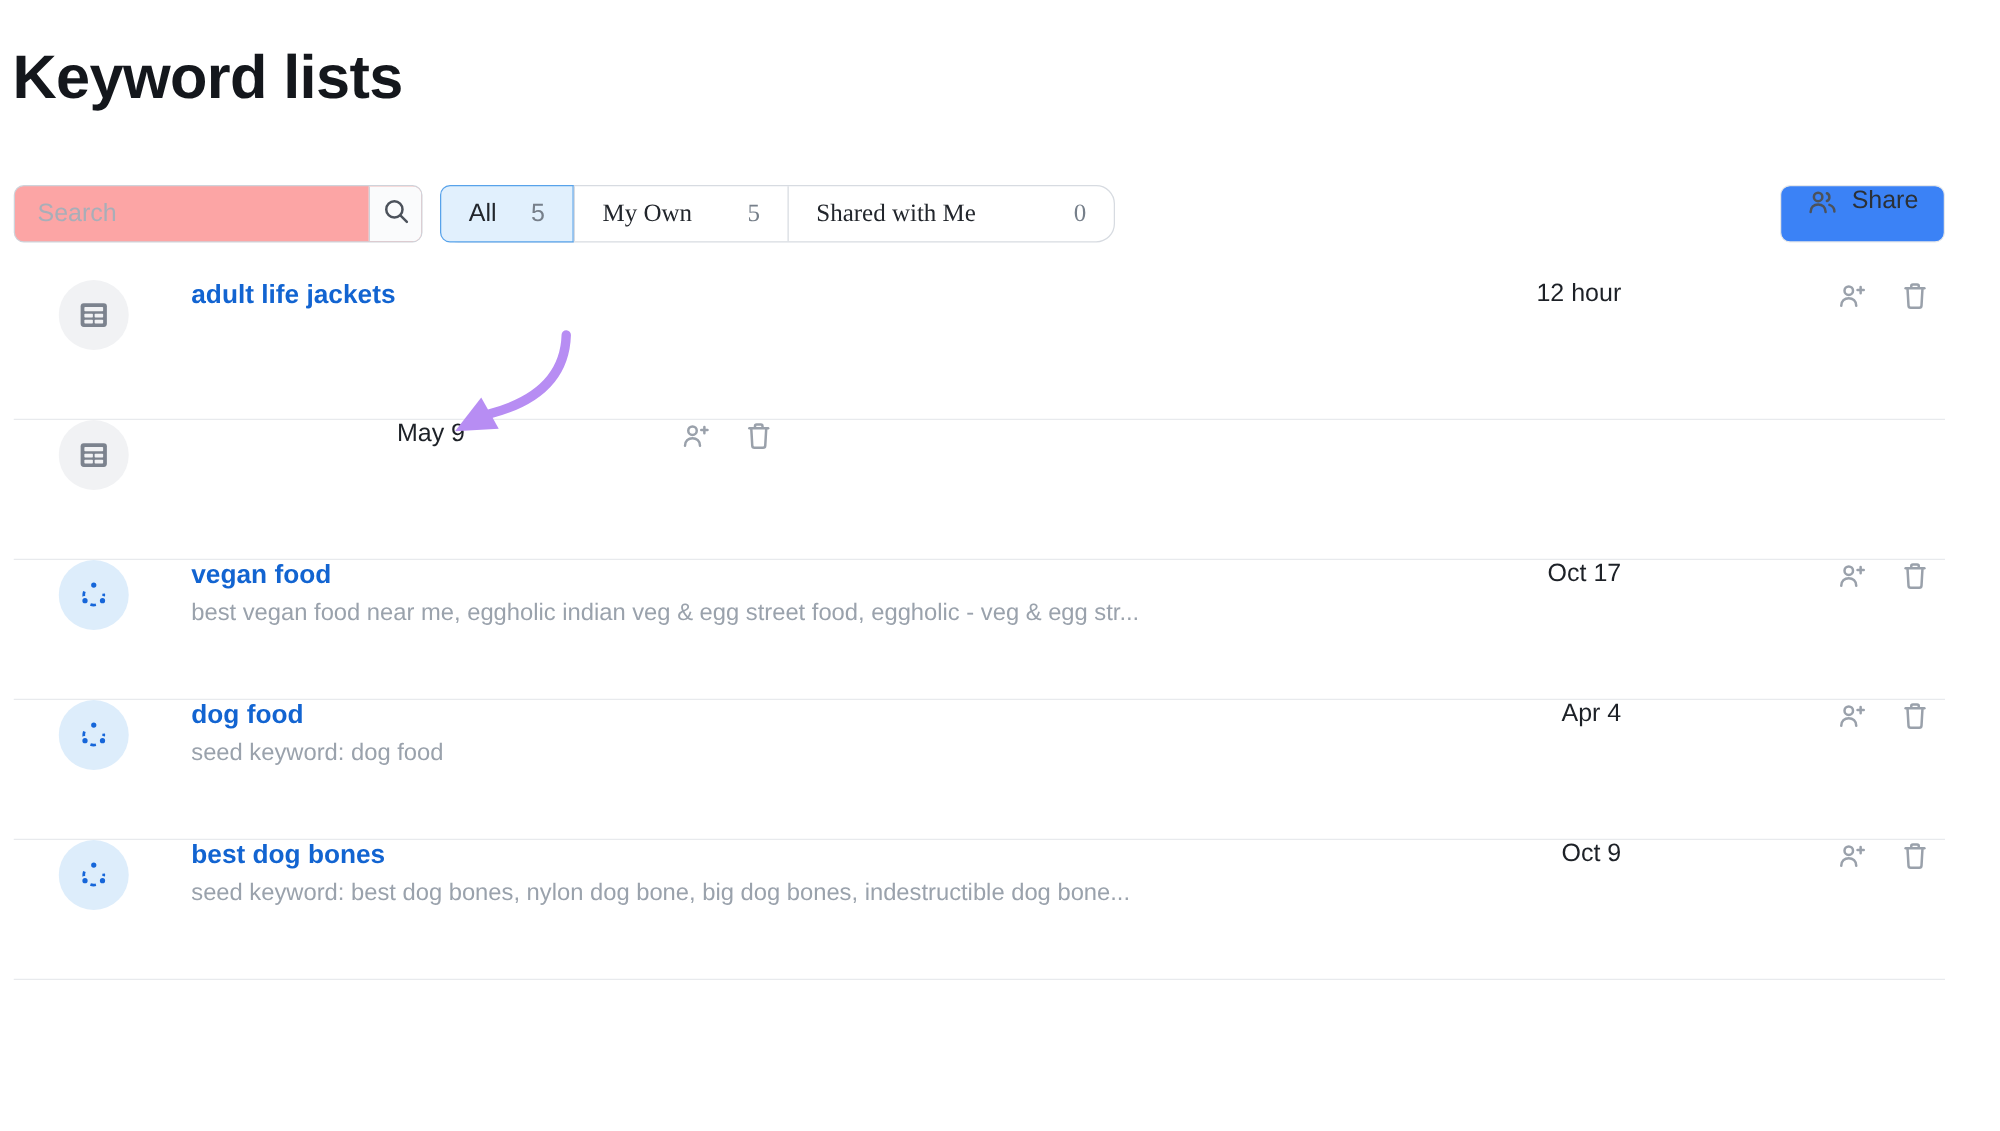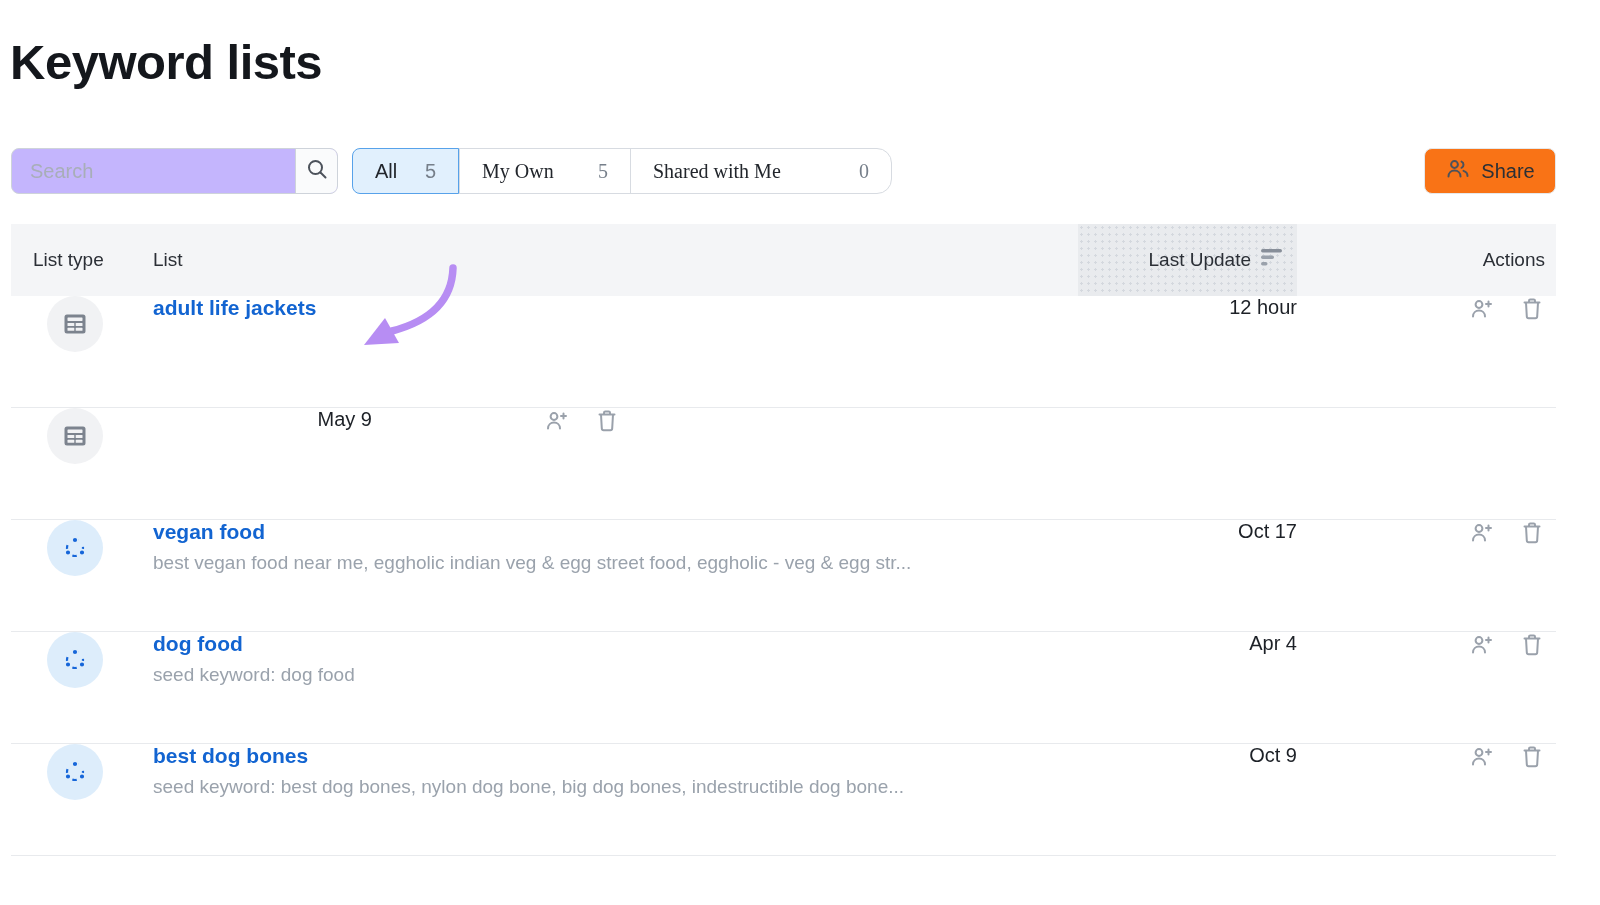--- a/index.html
+++ b/index.html
@@ -3,35 +3,35 @@
 <meta charset="utf-8">
 <style>
   * { margin:0; padding:0; box-sizing:border-box; }
   html,body { background:#ffffff; }
   body { font-family:"Liberation Sans", sans-serif; }
   .page { position:relative; width:1600px; height:905px; background:#fff; overflow:hidden; }
 
   .title { position:absolute; left:10px; top:34px; font-size:49px; font-weight:700; color:#14171c; letter-spacing:-0.5px; }
 
   
-  .searchbox { position:absolute; left:11px; top:148px; width:327px; height:46px; border:1px solid #ced3da; border-radius:8px; display:flex; overflow:hidden; background:#c4b5fd; }
+  .searchbox { position:absolute; left:11px; top:148px; width:327px; height:46px; border:1px solid #ced3da; border-radius:8px; display:flex; overflow:hidden; background:#fca5a5; }
   .searchbox input { flex:1; border:0; outline:none; padding:0 0 0 18px; font-size:20px; color:#22262c; font-family:"Liberation Sans", sans-serif; background:transparent; }
   .searchbox input::placeholder { color:#a8aeb8; }
   .search-btn { width:51px; border-left:1px solid #ced3da; background:#fafbfc; display:flex; align-items:center; justify-content:center; cursor:pointer; }
 
   .tabs { position:absolute; left:352px; top:148px; height:46px; display:flex; border:1px solid #d7dbe1; border-radius:15px; background:#fff; }
   .tab { display:flex; align-items:center; justify-content:space-between; font-size:20px; color:#22262c; padding:0 22px; cursor:pointer; }
   .tab + .tab { border-left:1px solid #d7dbe1;font-family:Liberation Serif, serif; }
   .tab .count { color:#767f8a; margin-left:24px; }
   .tab.active { background:#e1f0fd; border:1.5px solid #57a2ea; border-radius:8px 0 0 8px; margin:-1px 0 -1px -1px; }
   .tab-all { width:107px; }
   .tab-myown { width:171px; }
   .tab-shared { width:261px; }
 
-  .share-btn { position:absolute; left:1424px; top:148px; width:132px; height:46px; background:#f97316; border:1px solid #e6e8ea; border-radius:8px; display:flex; align-items:center; justify-content:center; gap:10px; font-size:20px; color:#2b3036; cursor:pointer; }
+  .share-btn { position:absolute; left:1424px; top:148px; width:132px; height:46px; background:#3b82f6; border:1px solid #e6e8ea; border-radius:8px; display:flex; align-items:flex-start; justify-content:center; gap:10px; font-size:20px; color:#2b3036; cursor:pointer; }
 
   
   .table { position:absolute; left:11px; top:224px; width:1545px; }
   .thead { height:72px; background:#f4f5f7; display:flex; align-items:stretch; font-size:19px; color:#2b2f36; }
   .th { display:flex; align-items:center; }
   .th-listtype { width:142px; padding-left:22px; }
   .th-list { flex:1; }
   .th-lastupdate { width:219px; justify-content:flex-end; padding-right:14px; gap:10px;
       background-color:#e9ebee;
       background-image:radial-gradient(#d4d8de 1.2px, transparent 1.3px);
@@ -92,35 +92,20 @@
         <circle cx="9.5" cy="8.5" r="3.4" stroke="#4c525b" stroke-width="2"></circle>
         <path d="M3.5 20.5 c0-3.6 2.6-6 6-6 s6 2.4 6 6" stroke="#4c525b" stroke-width="2" stroke-linecap="round"></path>
         <path d="M16.5 5.6 a3.4 3.4 0 0 1 0 6.2" stroke="#4c525b" stroke-width="2" stroke-linecap="round"></path>
         <path d="M18.5 14.9 c2.4 0.8 4 2.7 4 5.2" stroke="#4c525b" stroke-width="2" stroke-linecap="round"></path>
       </svg>
     </span>
     <span>Share</span>
   </div>
 
   <div class="table">
-    <div class="thead">
-      <div class="th th-listtype">List type</div>
-      <div class="th th-list">List</div>
-      <div class="th th-lastupdate">
-        <span>Last Update</span>
-        <span>
-          <svg width="22" height="19" viewBox="0 0 22 19" fill="none">
-            <rect x="0" y="1" width="21" height="3.4" rx="1.7" fill="#878e99"></rect>
-            <rect x="0" y="7.5" width="13" height="3.4" rx="1.7" fill="#9aa1ab"></rect>
-            <rect x="0" y="14" width="6.5" height="3.4" rx="1.7" fill="#9aa1ab"></rect>
-          </svg>
-        </span>
-      </div>
-      <div class="th th-actions">Actions</div>
-    </div>
 
     <div class="row">
       <div class="cell-icon">
         <div class="icon-circle gray">
           <svg width="26" height="26" viewBox="0 0 26 26" fill="none">
             <rect x="2.5" y="3.5" width="21" height="19" rx="2.5" fill="#7c838e"></rect>
             <rect x="5.5" y="6.5" width="15" height="3.4" rx="0.6" fill="#f1f2f4"></rect>
             <rect x="5.5" y="12" width="6.8" height="3" rx="0.6" fill="#f1f2f4"></rect>
             <rect x="13.7" y="12" width="6.8" height="3" rx="0.6" fill="#f1f2f4"></rect>
             <rect x="5.5" y="16.8" width="6.8" height="3" rx="0.6" fill="#f1f2f4"></rect>

